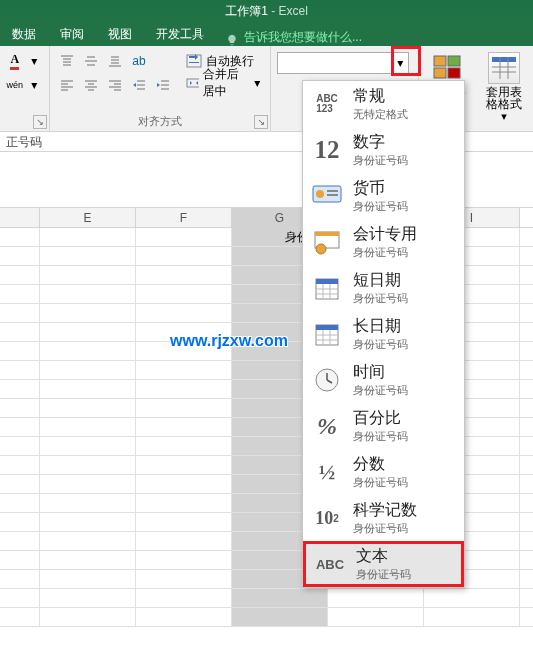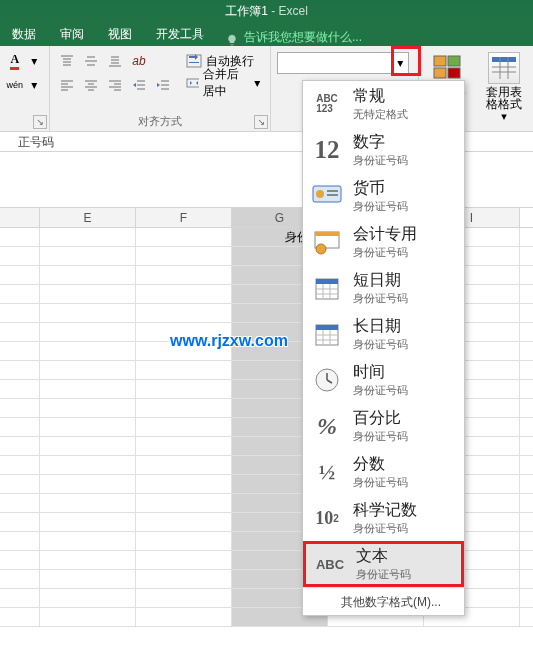--- a/index.html
+++ b/index.html
@@ -19,21 +19,21 @@
 .wrap-btn,.merge-btn{height:22px;display:flex;align-items:center;gap:4px;padding:0 4px;cursor:pointer}
 .num-group{width:160px;padding:6px}
 .num-select{width:132px;height:22px;border:1px solid #ababab;background:#fff;position:relative}
 .num-dd{position:absolute;right:-1px;top:-1px;width:18px;height:22px;border:1px solid #ababab;display:flex;align-items:center;justify-content:center;cursor:pointer}
 .num-select-wrap{position:relative}
 .red-box1{position:absolute;border:3px solid #ed1c24;pointer-events:none}
 .styles-group{display:flex;gap:10px;padding:6px}
 .big-btn{width:46px;text-align:center;cursor:pointer}
 .big-btn .ic{width:32px;height:32px;margin:0 auto 2px;border:1px solid #bcbcbc;background:linear-gradient(#fff,#e9e9e9)}
 .big-btn .ic.cf{border:none;background:none}
-.formula-bar{height:20px;border-bottom:1px solid #d4d4d4;padding:2px 18px;color:#444;background:#fff}
+.formula-bar{height:20px;border-bottom:1px solid #d4d4d4;padding:2px 6px;color:#444;background:#fff}
 .sheet{position:absolute;left:0;right:0;top:152px;bottom:0;background:#fff}
 .col-headers{display:flex;height:20px;border-bottom:1px solid #d4d4d4}
 .ch{width:96px;text-align:center;line-height:20px;border-right:1px solid #d4d4d4;background:#f3f3f3;color:#555}
 .ch.sel{background:#d2d2d2}
 .grid{position:relative}
 .row{display:flex;height:19px;border-bottom:1px solid #e0e0e0}
 .cell{width:96px;border-right:1px solid #e0e0e0;line-height:19px;text-align:center}
 .cell.sel{background:#d2d2d2}
 .header-row .cell{text-align:right;padding-right:6px}
 .watermark{position:absolute;left:170px;top:180px;font-size:16px;font-weight:700;color:#0070f0;text-shadow:-1px -1px 0 #fff,1px -1px 0 #fff,-1px 1px 0 #fff,1px 1px 0 #fff;pointer-events:none}
@@ -94,21 +94,21 @@
               <svg width="14" height="14">
                 <path stroke="#717171" d="M3 3h8M1 7h12M3 11h8"></path>
               </svg>
             </div>
           <div class="rbtn">
               <svg width="14" height="14">
                 <path stroke="#717171" d="M3 3h8M3 6h8M3 9h8M1 12h12"></path>
               </svg>
             </div>
           <div class="rbtn">
-              <span style="color:#7f1d1d;font-style:italic">ab</span>
+              <span style="color:#0369a1;">ab</span>
             </div>
         </div>
         <div class="btn-row">
           <div class="rbtn">
               <svg width="14" height="14">
                 <path stroke="#717171" d="M1 3h12M1 6h7M1 9h12M1 12h7"></path>
               </svg>
             </div>
           <div class="rbtn">
               <svg width="14" height="14">
@@ -471,14 +471,13 @@
         <div class="t2">身份证号码</div>
       </div>
     </div>
   <div class="dd-item dd-text-item">
       <div class="dd-ic" style="font-size:13px">ABC</div>
       <div class="dd-txt">
         <div class="t1">文本</div>
         <div class="t2">身份证号码</div>
       </div>
     </div>
-  <div class="dd-more"><span>其他数字格式(M)...</span></div>
 </div>
 
 </body></html>

